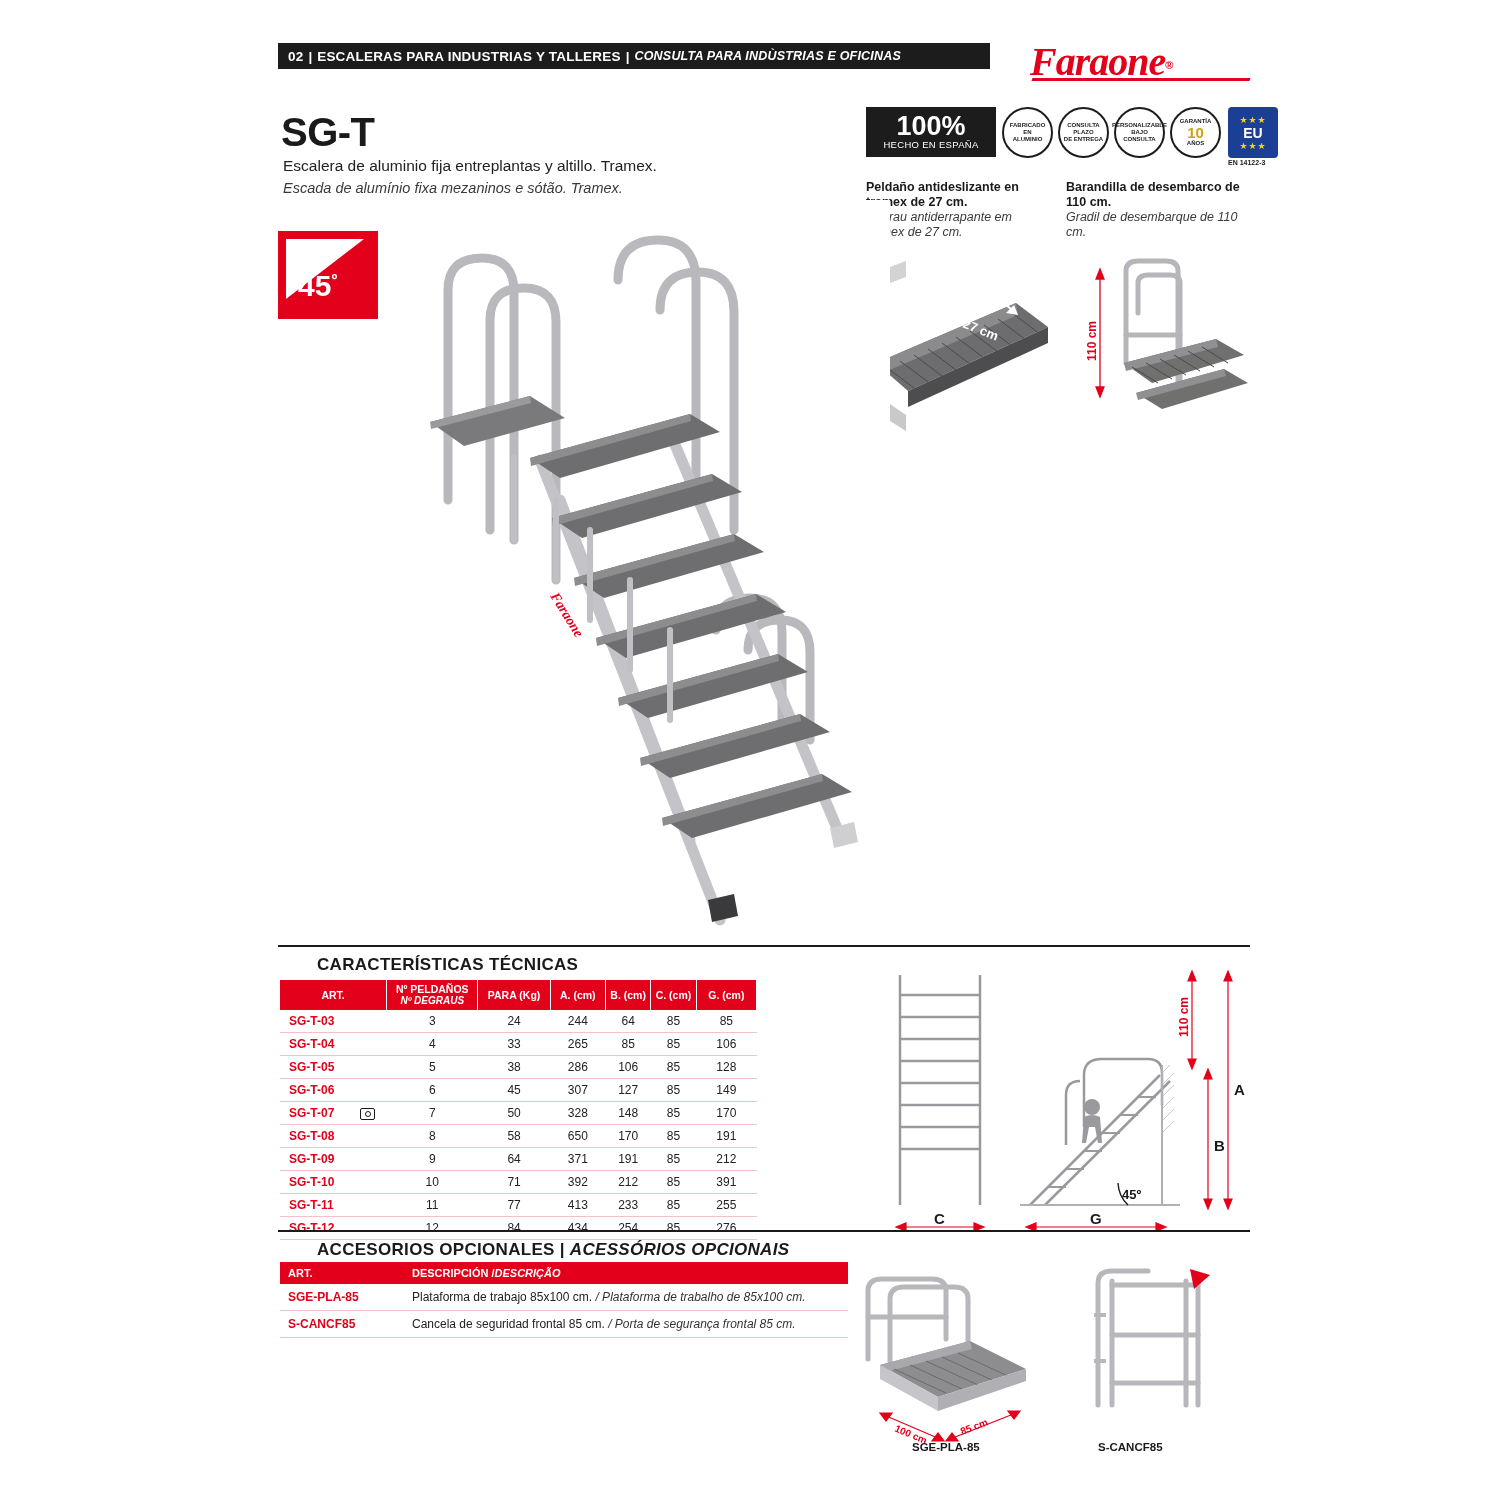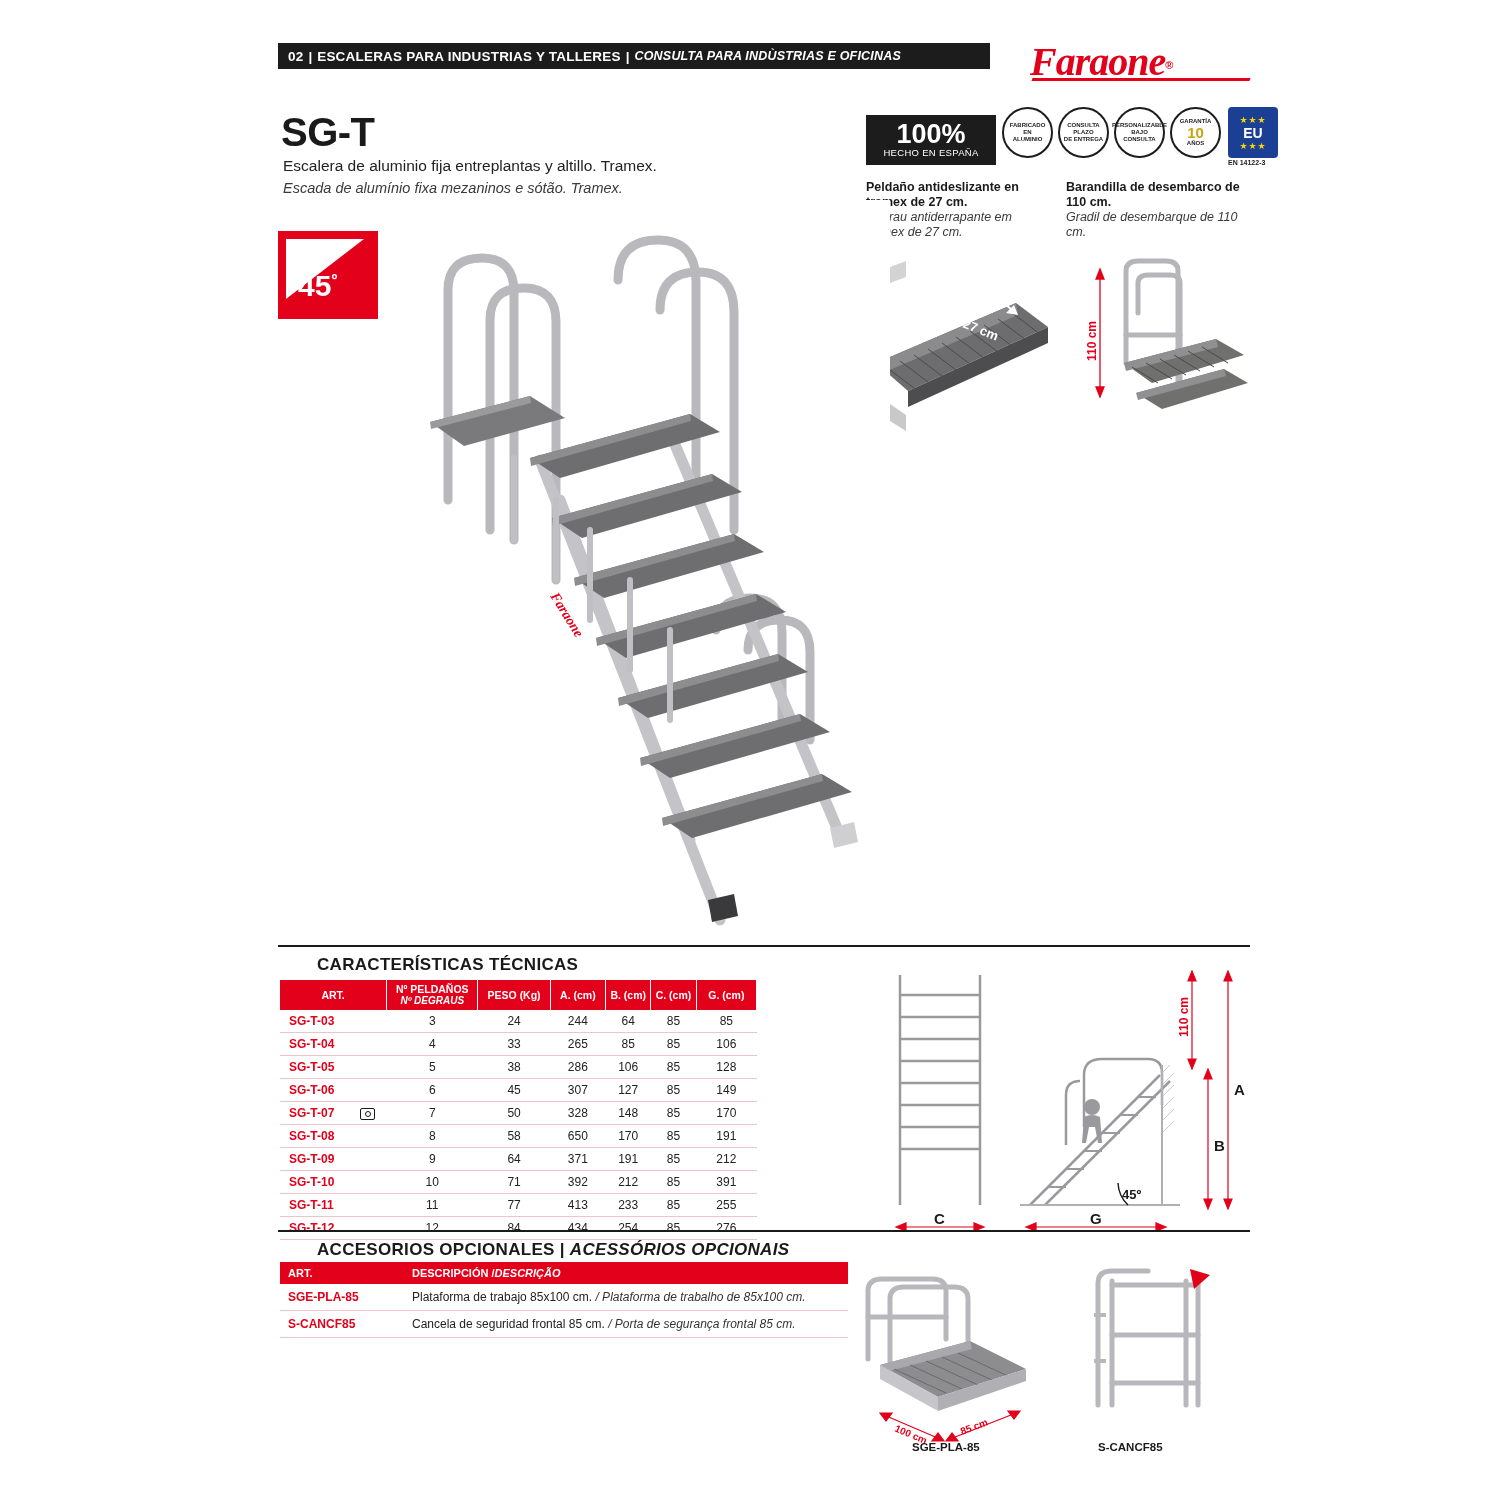--- a/index.html
+++ b/index.html
@@ -63,21 +63,21 @@
   .badge45 .label{
     position:absolute;left:20px;top:38px;color:#ffffff;font-size:30px;font-weight:bold;
   }
   .badge45 .deg{font-size:16px;vertical-align:super;}
 
   
   .certs{position:absolute;left:866px;top:103px;width:400px;height:62px;}
   .cert{position:absolute;top:0;}
   .cert-100{
     left:0;top:4px;width:130px;height:50px;background:#1c1c1c;color:#fff;
-    display:flex;flex-direction:column;justify-content:center;align-items:center;margin-top:8px;
+    display:flex;flex-direction:column;justify-content:center;align-items:center;
   }
   .cert-100 .big{font-size:27px;font-weight:bold;line-height:25px;}
   .cert-100 .small{font-size:9.5px;font-weight:normal;letter-spacing:.3px;}
   .cert-circle{
     width:51px;height:51px;border-radius:50%;border:2px solid #1c1c1c;
     display:flex;flex-direction:column;justify-content:center;align-items:center;
     text-align:center;font-size:6px;font-weight:bold;line-height:7px;color:#1c1c1c;
     background:#fff;box-sizing:border-box;
   }
   .cert-c1{left:136px;top:4px;}
@@ -353,21 +353,21 @@
   <div class="sec-title" id="tech-title">CARACTERÍSTICAS TÉCNICAS</div>
 
   <table class="t" id="tech-table">
     <thead>
       <tr>
         <th style="width:104px">ART.</th>
         <th style="width:92px">
           <span>Nº PELDAÑOS</span>
           <span class="it">Nº DEGRAUS</span>
         </th>
-        <th style="width:75px">PESO (Kg)</th>
+        <th style="width:75px">PARA (Kg)</th>
         <th style="width:56px">A. (cm)</th>
         <th style="width:44px">B. (cm)</th>
         <th style="width:44px">C. (cm)</th>
         <th style="width:62px">G. (cm)</th>
       </tr>
     </thead>
     <tbody>
       <tr>
         <td class="art">SG-T-03</td>
         <td>3</td>

